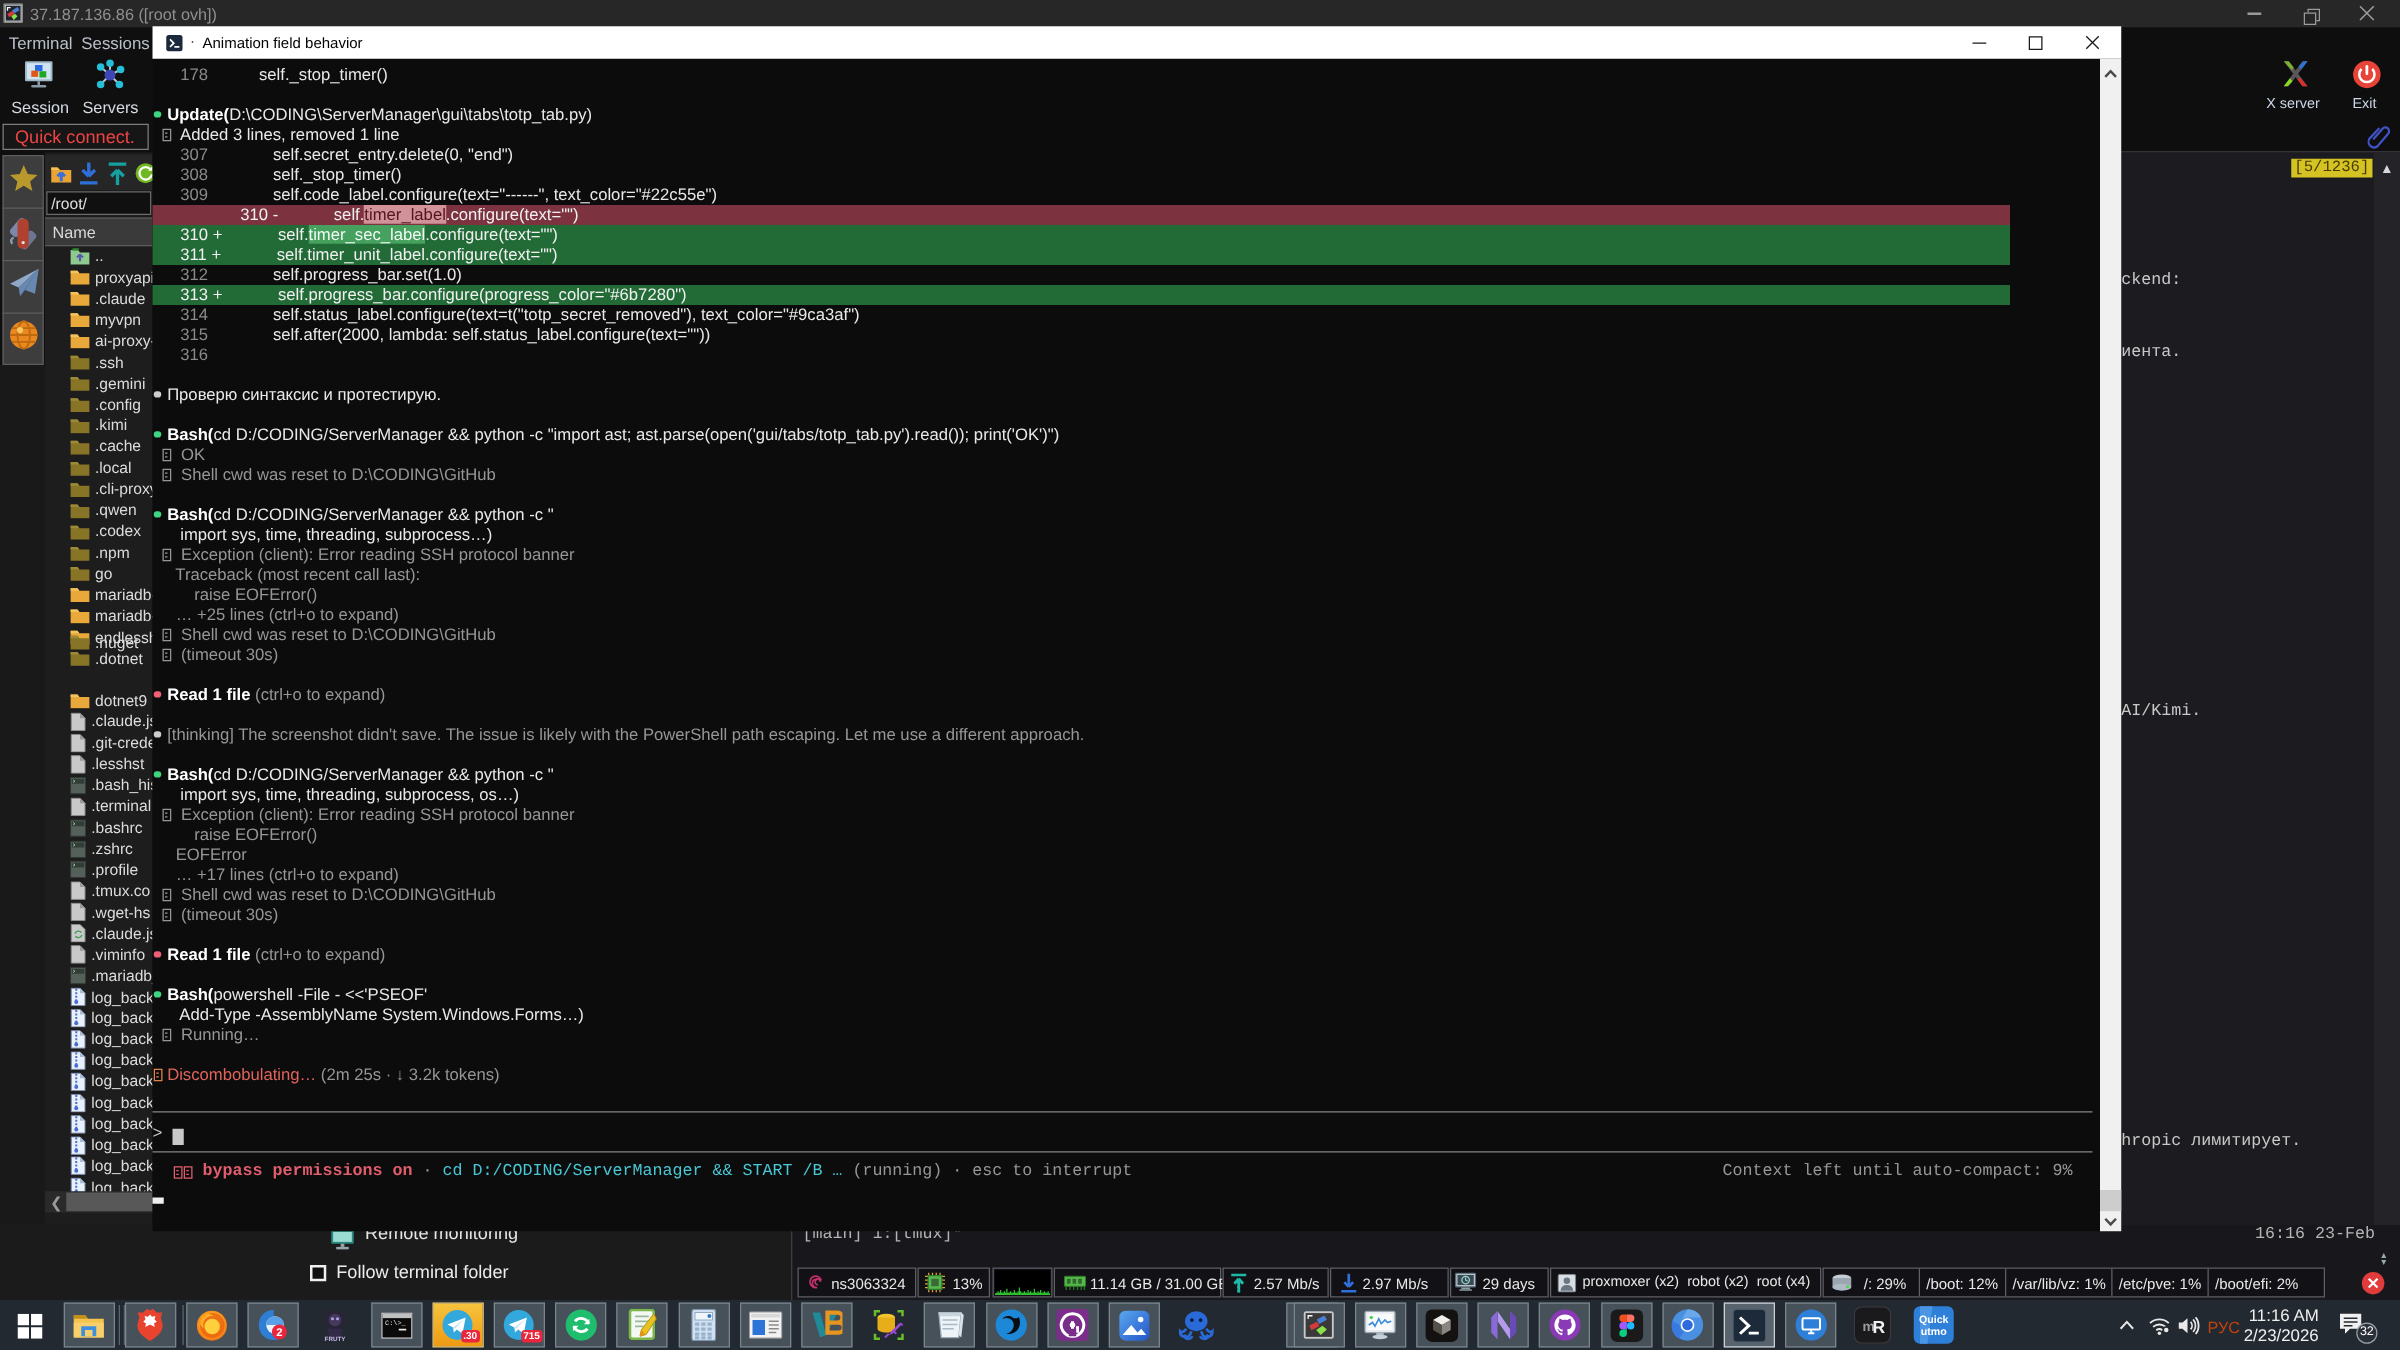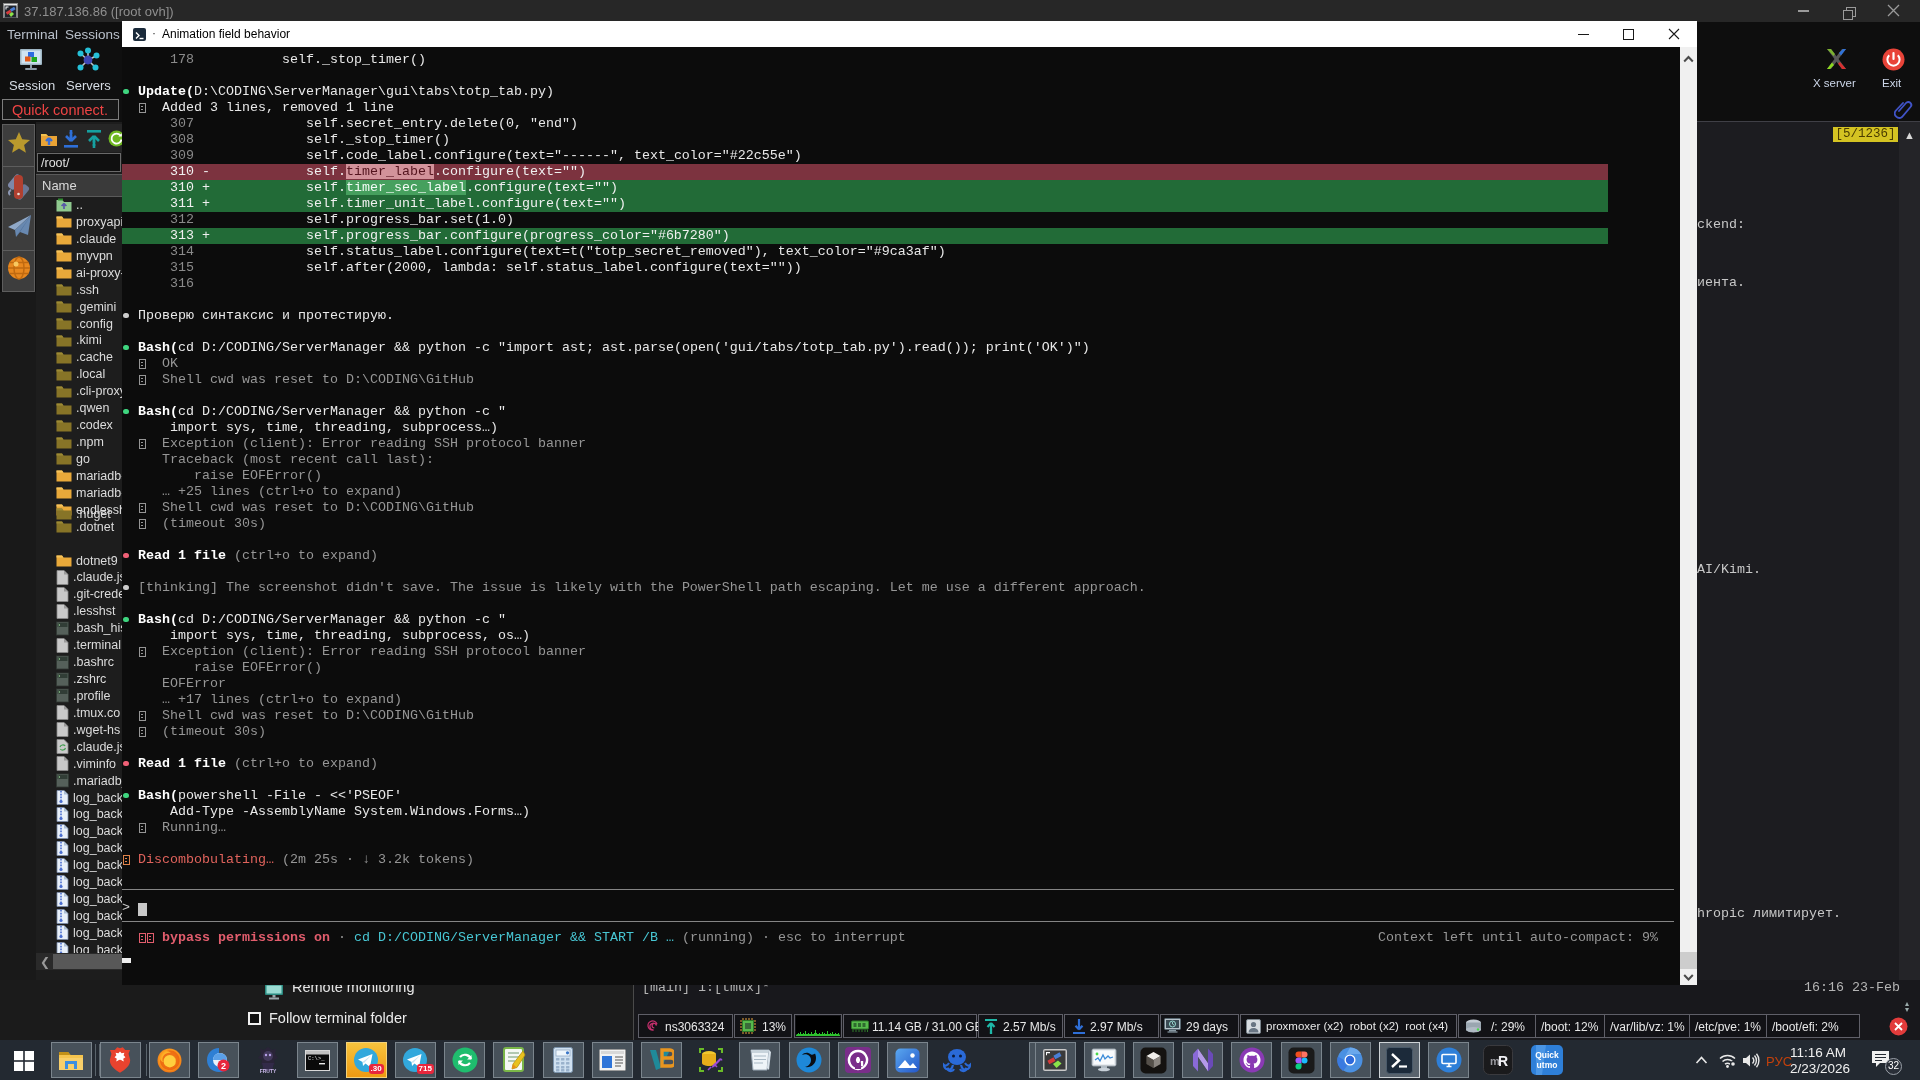--- a/index.html
+++ b/index.html
@@ -1,27 +1,27 @@
 <!DOCTYPE html>
 <html><head>
 <meta charset="utf-8">
 <style>
   html,body{margin:0;padding:0;background:#000;}
   #screen{position:relative;width:1920px;height:1080px;overflow:hidden;background:#141414;font-family:"Liberation Sans",sans-serif;}
   .abs{position:absolute;}
   .mono{font-family:"Liberation Mono",monospace;}
   
-  #termpre{position:absolute;left:122px;top:52px;width:1486px;font-family:Liberation Mono, monospace;
+  #termpre{position:absolute;left:122px;top:52px;width:1486px;font-family:Liberation Sans, sans-serif;
     font-size:13.33px;line-height:16px;color:#cccccc;margin:0;white-space:pre;}
   #termpre .ln{display:block;height:16px;}
   .w{color:#ffffff;font-weight:bold;}
   .wt{color:#e9e9e9;}
   .g{color:#969696;}
   .num{color:#8a8a8a;}
-  .rrow{background:#7c333f;color:#f0f0f0;}
+  .rrow{background:#7c333f;color:#f0f0f0;padding-left:48px;}
   .grow{background:#226b37;color:#f0f0f0;}
   .rhl{background:#d2929a;color:#54141e;}
   .ghl{background:#46a05e;color:#f2fbf5;}
   .disc{color:#e0635c;}
   .byp{color:#e25d6d;font-weight:bold;}
   .cyn{color:#48c7d4;}
   .bu{display:inline-block;width:8px;height:16px;position:relative;vertical-align:top;}
   .bu::before{content:"";position:absolute;left:1px;top:4.5px;width:5.5px;height:5.5px;border-radius:50%;background:currentColor;}
   
   .t{display:inline-block;width:8px;height:16px;position:relative;vertical-align:top;}
@@ -1001,20 +1001,20 @@
       <path d="M2 5.5a11 11 0 0 1 15 0M4.5 8.5a7.5 7.5 0 0 1 10 0M7 11.2a4 4 0 0 1 5 0" stroke="#e8e8e8" stroke-width="1.5" fill="none"></path>
       <circle cx="9.5" cy="13.5" r="1.4" fill="#e8e8e8"></circle>
       <circle cx="15" cy="11" r="3" fill="#232931"></circle>
       <circle cx="15" cy="11" r="1.8" fill="#e8e8e8"></circle>
     </svg>
 <svg class="abs" style="left:1742px;top:1053px;" width="18" height="15" viewBox="0 0 18 15">
       <path d="M1 5h3l4-3.5v12L4 10H1z" fill="#e8e8e8"></path>
       <path d="M10.5 4.5a4.5 4.5 0 0 1 0 6M12.5 2.5a7.5 7.5 0 0 1 0 10M14.5 0.8a10.5 10.5 0 0 1 0 13.4" stroke="#e8e8e8" stroke-width="1.4" fill="none"></path>
     </svg>
 <div class="abs" style="left:1766px;top:1054px;font-size:13px;color:#c2410c;">РУС</div>
-<div class="abs" style="left:1790px;top:1045px;width:65px;font-size:13.5px;color:#f0f0f0;text-align:left;line-height:16px;">11:16 AM<br>2/23/2026</div>
+<div class="abs" style="left:1790px;top:1045px;width:65px;font-size:13.5px;color:#f0f0f0;text-align:right;line-height:16px;">11:16 AM<br>2/23/2026</div>
 <svg class="abs" style="left:1871px;top:1050px;" width="19" height="17" viewBox="0 0 19 17">
       <path d="M1 1h17v12h-9l-4 4v-4H1z" fill="#f0f0f0"></path>
       <path d="M4 4.5h11M4 7.5h11M4 10.5h7" stroke="#232931" stroke-width="1.2"></path>
     </svg>
 <div class="abs" style="left:1885px;top:1058px;width:17px;height:17px;border-radius:50%;background:#2a2f38;border:1.5px solid #9aa0a8;box-sizing:border-box;color:#fff;font-size:10px;text-align:center;line-height:14px;">32</div>
 
 </div>
 
 </body></html>

